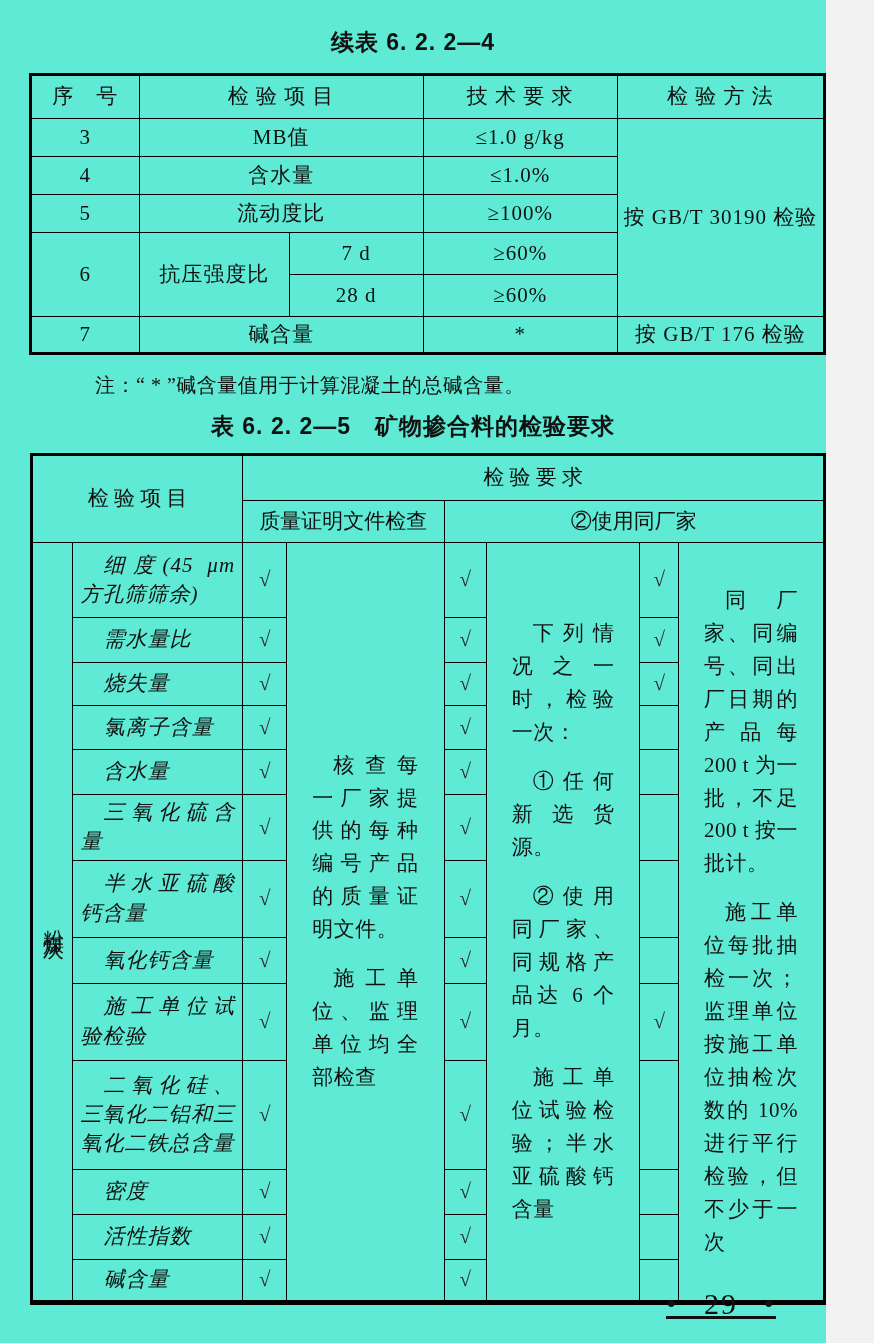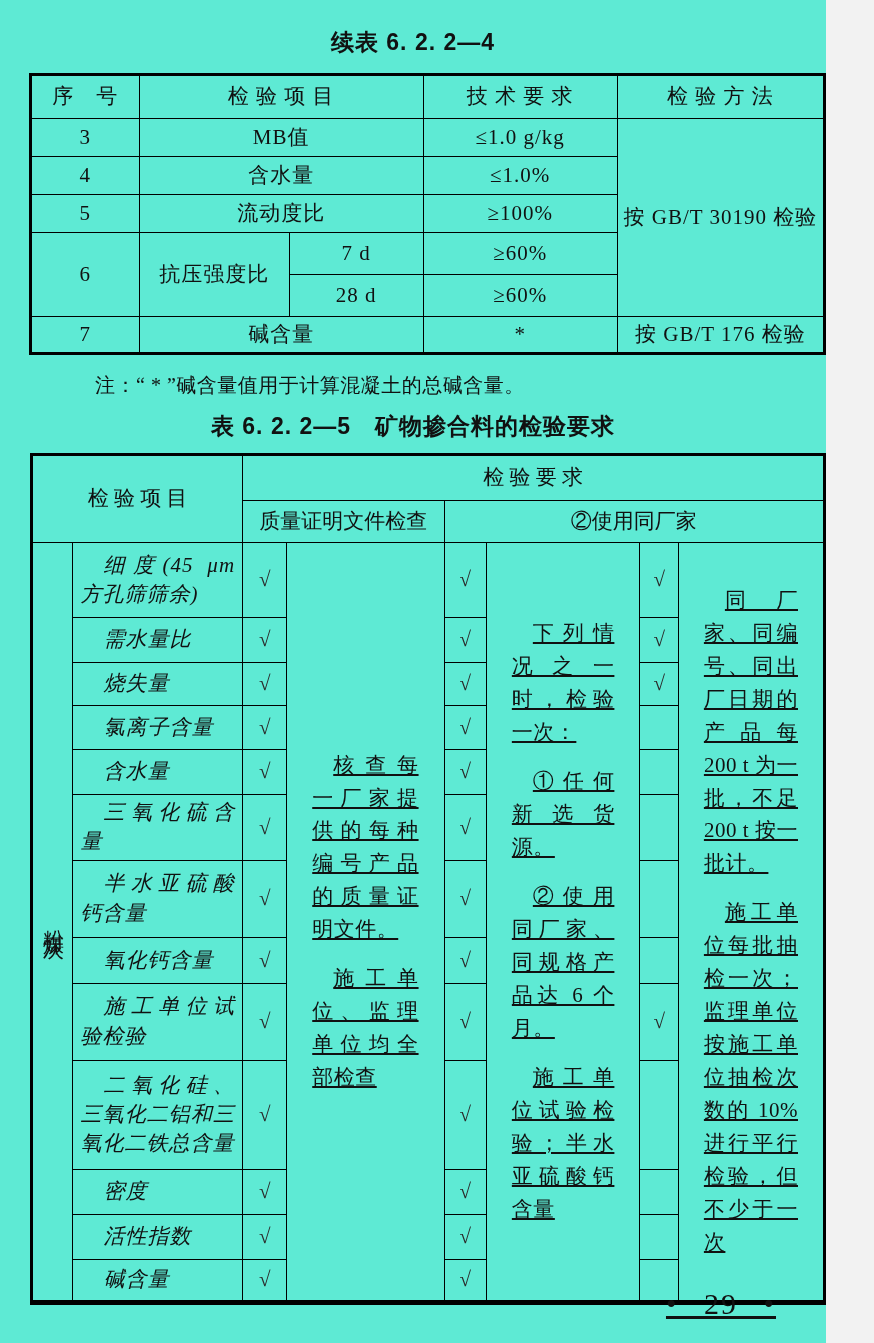--- a/index.html
+++ b/index.html
@@ -41,21 +41,20 @@
     font-style: italic;
   }
   .chk { font-size: 21px; color: #2b2b2b; padding: 0; }
   .txt { text-align: left; padding: 4px 9px; }
   .txt p {
     margin: 16px;
     text-indent: 1em;
     text-align: justify;
     line-height: 1.57;
     letter-spacing: 0.5px;
-    text-decoration: underline;
   }
   .vcell { padding: 0; }
   .vert {
     display: inline-block;
     writing-mode: vertical-lr;
     text-orientation: upright;
     letter-spacing: 5px;
     font-size: 21px;
   }
   .note {

